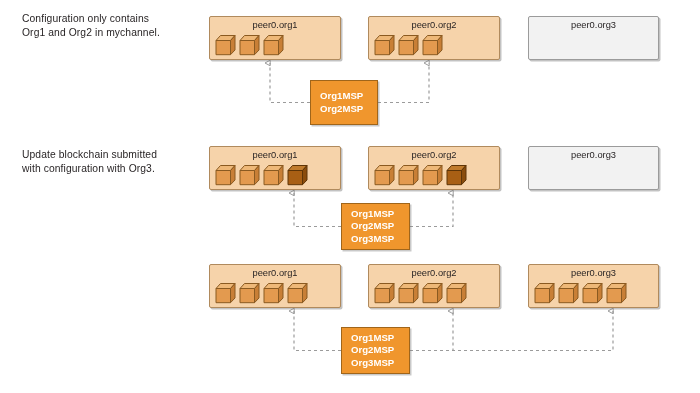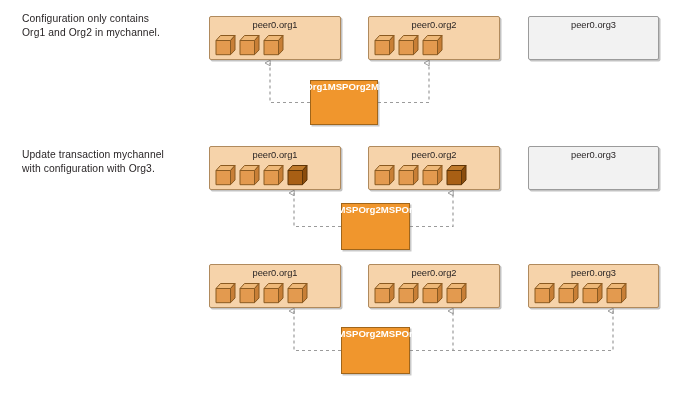--- a/index.html
+++ b/index.html
@@ -76,21 +76,21 @@
     box-sizing: border-box;
     background: #f0962d;
     border: 1.2px solid #a0651a;
     box-shadow: 1.5px 1.5px 0 rgba(120,120,120,0.4);
     color: #ffffff;
     font-size: 9.6px;
     font-weight: bold;
     line-height: 12.4px;
     padding-left: 9px;
     display: flex;
-    flex-direction: row;
+    flex-direction: column;
     justify-content: center;
     font-family: "Liberation Sans", sans-serif;
   }
   .msp-line { white-space: nowrap; }
 </style>
 </head>
 <body>
 
 <div id="stage">
 
@@ -106,21 +106,21 @@
         <path d="M341,226.5 H294 V193" marker-end="url(#arrowUp)"></path>
         <path d="M410,226.5 H453 V193" marker-end="url(#arrowUp)"></path>
         <path d="M341,350.5 H294 V311" marker-end="url(#arrowUp)"></path>
         <path d="M410,350.5 H453 V311" marker-end="url(#arrowUp)"></path>
         <path d="M410,350.5 H613 V311" marker-end="url(#arrowUp)"></path>
       </g>
   </svg>
 
   <div class="caption" style="left:22px; top:12px; width:175px;">Configuration only contains
 Org1 and Org2 in mychannel.</div>
-  <div class="caption" style="left:22px; top:148px; width:175px;">Update transaction mychannel
+  <div class="caption" style="left:22px; top:148px; width:175px;">Update blockchain submitted
 with configuration with Org3.</div>
 
   <div id="peers-layer">
       <div class="peer-box active" style="left: 209px; top: 16px; width: 132px; height: 44px;">
         <div class="peer-title">peer0.org1</div>
         <div class="blocks-row">
           <span style="line-height: 0;"><svg width="21" height="22" viewBox="0 0 21 22">
               <path d="M1,6.5 L5.5,1.5 L20,1.5 L15.5,6.5 Z" fill="#eeb878" stroke="#8a5a21" stroke-width="1" stroke-linejoin="round"></path>
               <path d="M15.5,6.5 L20,1.5 L20,16 L15.5,20.7 Z" fill="#c87f36" stroke="#8a5a21" stroke-width="1" stroke-linejoin="round"></path>
               <rect x="1" y="6.5" width="14.5" height="14.2" fill="#e39a4f" stroke="#8a5a21" stroke-width="1" stroke-linejoin="round"></rect>

